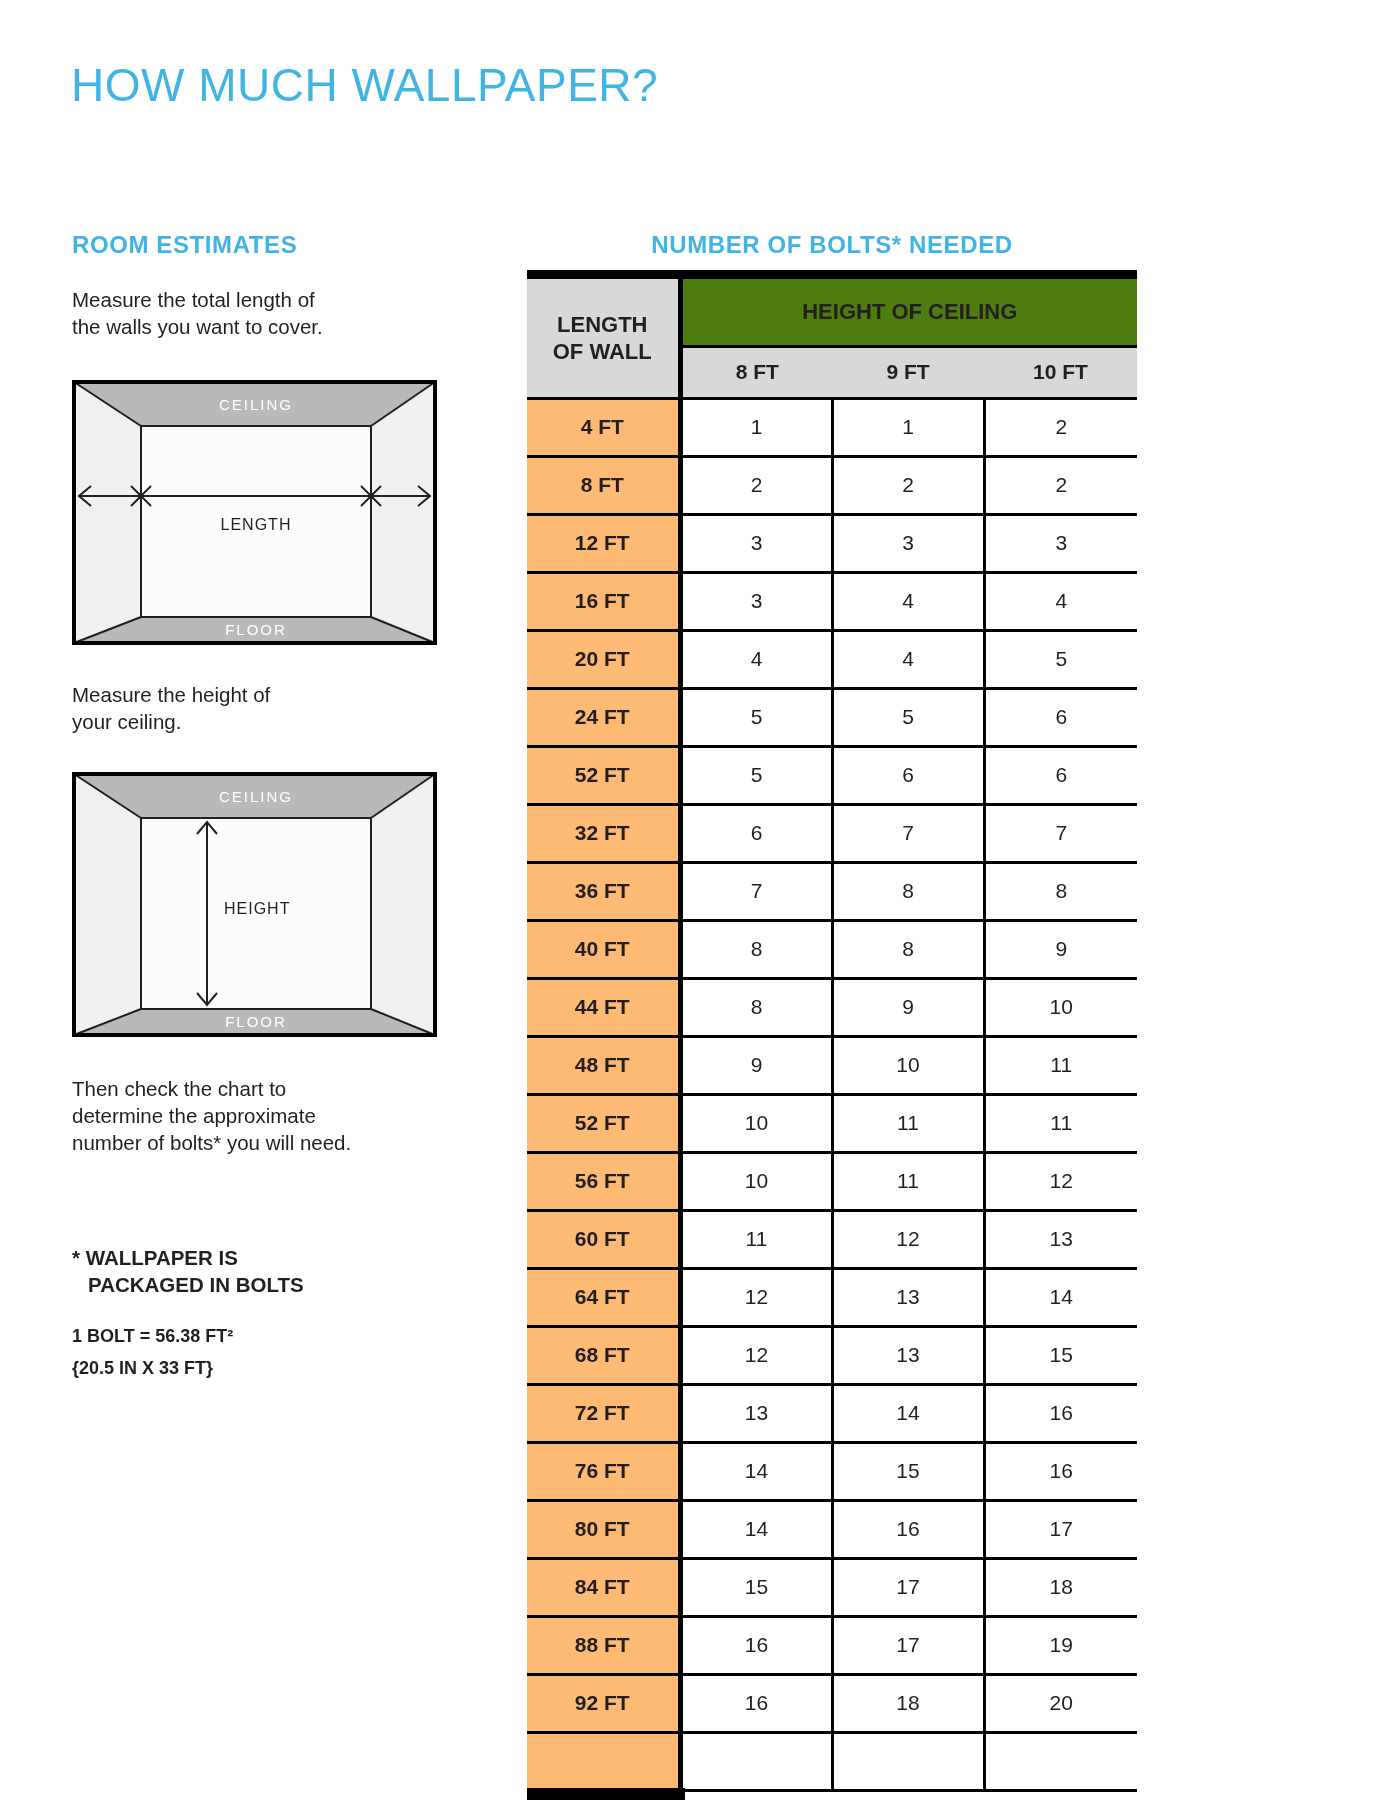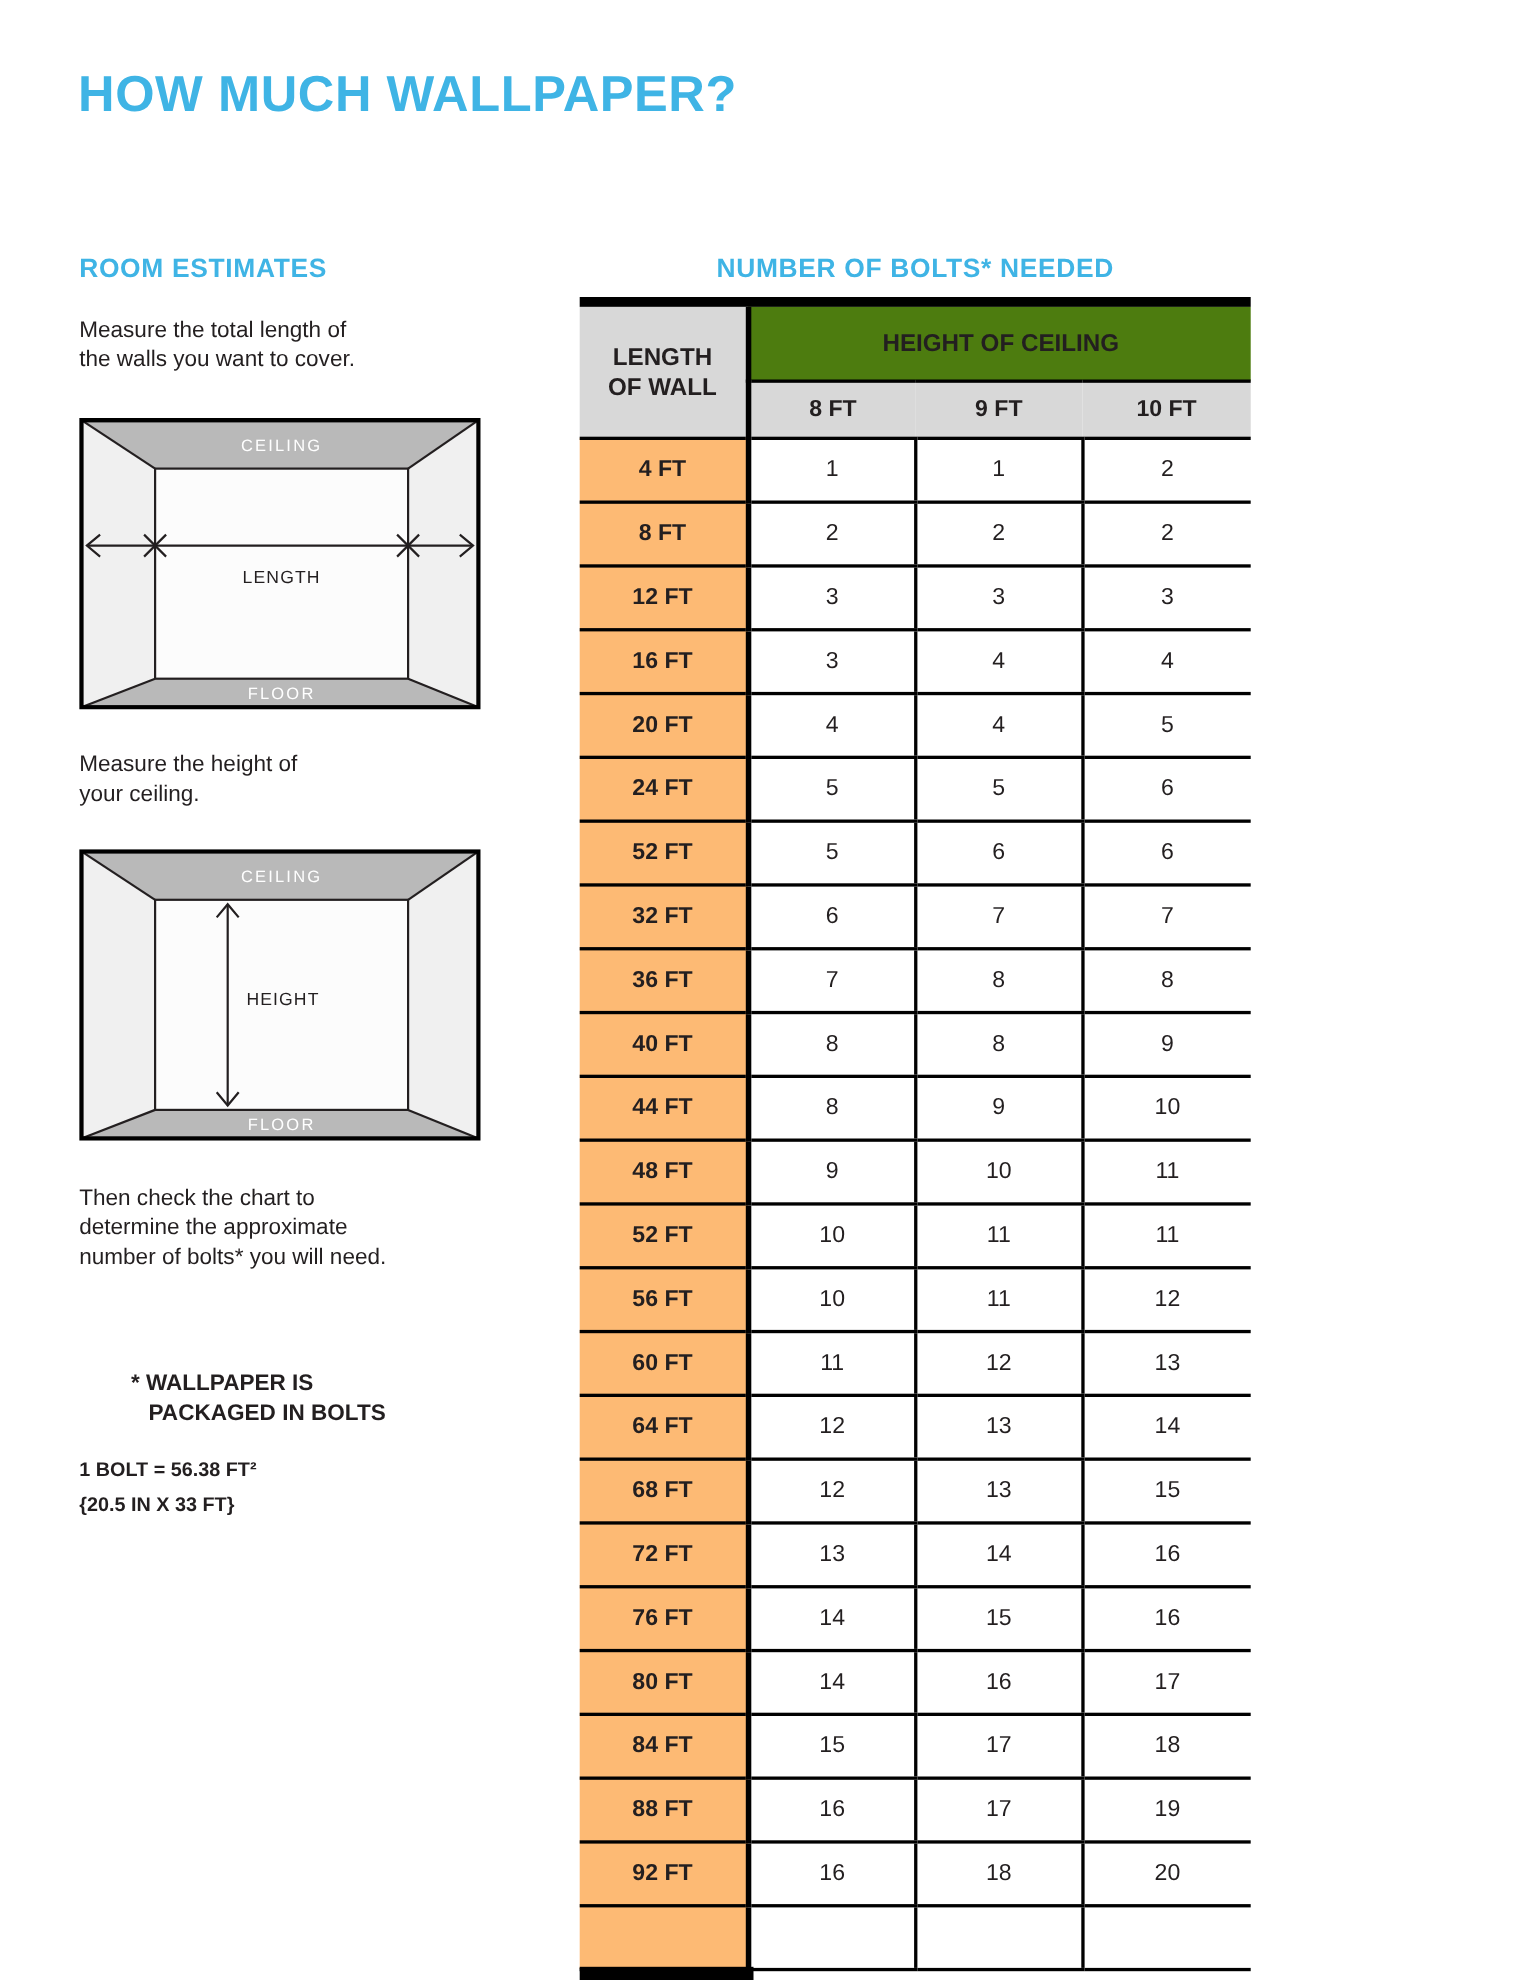--- a/index.html
+++ b/index.html
@@ -3,34 +3,34 @@
 <meta charset="utf-8">
 <style>
   * { margin:0; padding:0; box-sizing:border-box; }
   html, body { width:1391px; height:1800px; }
   body {
     position:relative; overflow:hidden; background:#ffffff;
     font-family:"Liberation Sans","DejaVu Sans",sans-serif; color:#231f20;
   }
   .page-title {
     position:absolute; left:71px; top:58px;
-    font-size:46px; font-weight:700; color:#3fb4e5; letter-spacing:0.5px;
+    font-size:46px; font-weight:400; color:#3fb4e5; letter-spacing:0.5px;
   }
   .section-heading { font-size:24px; font-weight:700; color:#3fb4e5; letter-spacing:0.6px; }
   .room-estimates-heading { position:absolute; left:72px; top:231px; }
   .bolts-needed-heading { position:absolute; left:527px; top:231px; width:610px; text-align:center; }
   .para { position:absolute; left:72px; width:420px; font-size:20.5px; line-height:27px; white-space:pre-line; color:#231f20; }
   .para-step1 { top:286px; }
   .para-step2 { top:681px; }
   .para-step3 { top:1075px; }
   .diagram { position:absolute; left:72px; display:block; }
   .diagram-length { top:380px; }
   .diagram-height { top:772px; }
   svg text { font-family:"Liberation Sans","DejaVu Sans",sans-serif; }
-  .footnote { position:absolute; left:72px; top:1244px; font-size:20.5px; font-weight:700; line-height:27px; color:#231f20;margin-left:47px; }
+  .footnote { position:absolute; left:72px; top:1244px; font-size:20.5px; font-weight:700; line-height:27px; color:#231f20; }
   .footnote-line2 { padding-left:16px;text-align:right; }
   .specs { position:absolute; left:72px; top:1320px; font-size:18px; font-weight:700; line-height:32px; color:#231f20; }
 
   
   .table-wrap { position:absolute; left:527px; top:270px; width:610px; }
   .table-topbar { width:610px; height:9px; background:#000; }
   table.bolt-table { border-collapse:collapse; table-layout:fixed; width:610px; color:#231f20; }
   .bolt-table th, .bolt-table td { text-align:center; vertical-align:middle; padding:0; }
   thead tr.group-row { height:67px; }
   thead tr.subhead-row { height:52px; }

